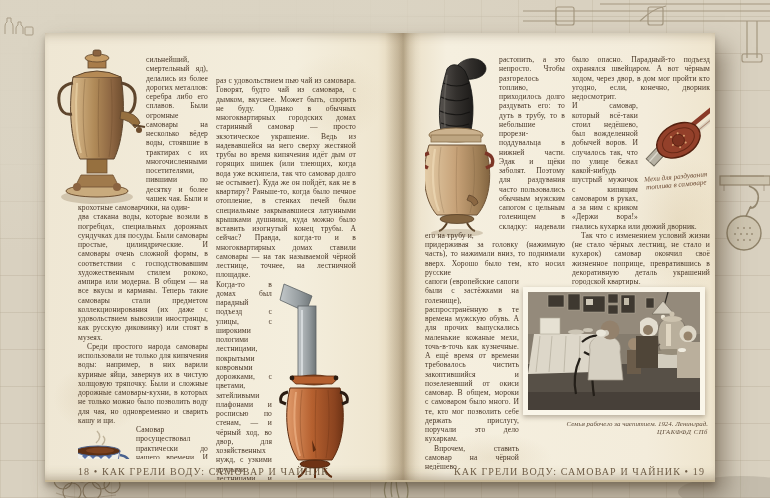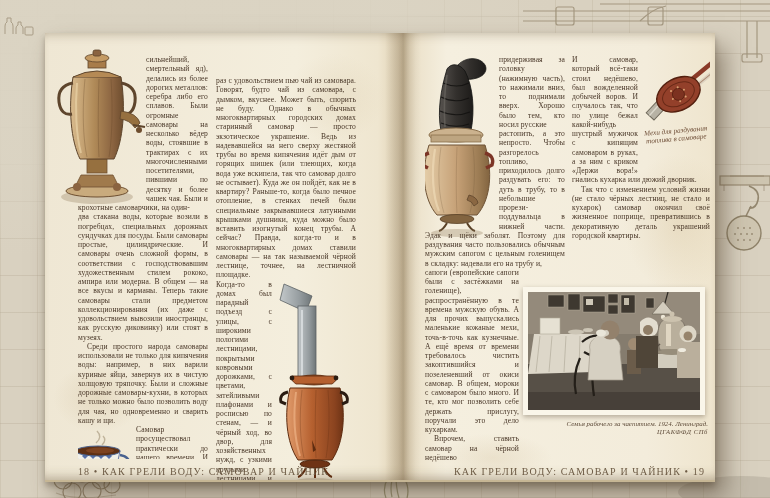--- a/index.html
+++ b/index.html
@@ -249,28 +249,29 @@
               <path d="M28,92 C24,118 26,142 31,158 M44,92 C43,118 43,142 44,158 M60,92 C63,118 61,142 57,158" stroke="#6e5336" stroke-width="0.8" fill="none" opacity="0.3"></path>
               <path d="M22,94 C18,118 20,142 26,156" stroke="#f0dcb8" stroke-width="2.2" fill="none" opacity="0.65"></path>
               <path d="M16,98 q-10,3 -7,12 l6,3" stroke="#7c3526" stroke-width="3.4" fill="none"></path>
               <path d="M72,98 q10,3 7,12 l-6,3" stroke="#7c3526" stroke-width="3.4" fill="none"></path>
               <path d="M56,140 q8,2 9,8 l-4,3 q-2,-5 -7,-6 z" fill="#8a6742" stroke="#5e452c" stroke-width="0.8"></path>
               <ellipse cx="44" cy="164" rx="17" ry="4.5" fill="#826440" stroke="#5a4228" stroke-width="0.8"></ellipse>
               <path d="M34,168 q-4,7 -8,8 M54,168 q4,7 8,8" stroke="#5a4228" stroke-width="2" fill="none"></path>
               <ellipse cx="44" cy="178" rx="26" ry="4" fill="#8a7354" opacity="0.3"></ellipse>
             </svg>
           </div>
+          <div class="txt">растопить, а это непросто. Чтобы разгорелось топливо, приходилось долго раздувать его: то дуть в трубу, то в небольшие прорези-поддувальца в нижней части. Эдак и щёки заболят. Поэтому для раздувания часто пользовались обычным мужским сапогом с цельным голенищем в складку: надевали его на трубу и,</div>
           <div class="txt">придерживая за головку (нажимную часть), то нажимали вниз, то поднимали вверх. Хорошо было тем, кто носил русские</div>
-          <div class="txt">растопить, а это непросто. Чтобы разгорелось топливо, приходилось долго раздувать его: то дуть в трубу, то в небольшие прорези-поддувальца в нижней части. Эдак и щёки заболят. Поэтому для раздувания часто пользовались обычным мужским сапогом с цельным голенищем в складку: надевали его на трубу и,</div>
           <div class="fr" style="width:46px;height:178px;"></div>
           <div class="txt">сапоги (европейские сапоги были с застёжками на голенище), распространённую в те времена мужскую обувь. А для прочих выпускались маленькие кожаные мехи, точь-в-точь как кузнечные. А ещё время от времени требовалось чистить закоптившийся и позеленевший от окиси самовар. В общем, мороки с самоваром было много. И те, кто мог позволить себе держать прислугу, поручали это дело кухаркам.</div>
           <div class="txt ind">Впрочем, ставить самовар на чёрной недёшево</div>
         </div>
 
         <div class="col" style="width:138px;height:230px;overflow:hidden;">
+          <div class="txt">было опасно. Парадный-то подъезд охранялся швейцаром. А вот чёрным ходом, через двор, в дом мог пройти кто угодно, если, конечно, дворник недосмотрит.</div>
           <div class="fr" style="width:72px;height:112px;">
             <svg width="86" height="66" viewBox="0 0 86 66" style="margin:2px -8px 0 0;">
               <g transform="rotate(-6 43 33)">
                 <path d="M6,52 L20,40 L27,48 L13,60 Z" fill="#b7b2a4" stroke="#6e685a" stroke-width="1"></path>
                 <path d="M9,55 L21,44" stroke="#e4e0d4" stroke-width="1.4" opacity="0.8"></path>
                 <path d="M54,24 L80,7" stroke="#8a3a28" stroke-width="4.5" fill="none" stroke-linecap="round"></path>
                 <path d="M58,31 L82,15" stroke="#ddd2c0" stroke-width="4" fill="none" stroke-linecap="round"></path>
                 <path d="M58,31 L82,15" stroke="#8a5a40" stroke-width="1" fill="none" opacity="0.6"></path>
                 <ellipse cx="40" cy="37" rx="23" ry="16" fill="#93402a" stroke="#54200f" stroke-width="1.4" transform="rotate(-22 40 37)"></ellipse>
                 <ellipse cx="40" cy="37" rx="17" ry="11" fill="none" stroke="#5e2312" stroke-width="1" transform="rotate(-22 40 37)" opacity="0.8"></ellipse>

